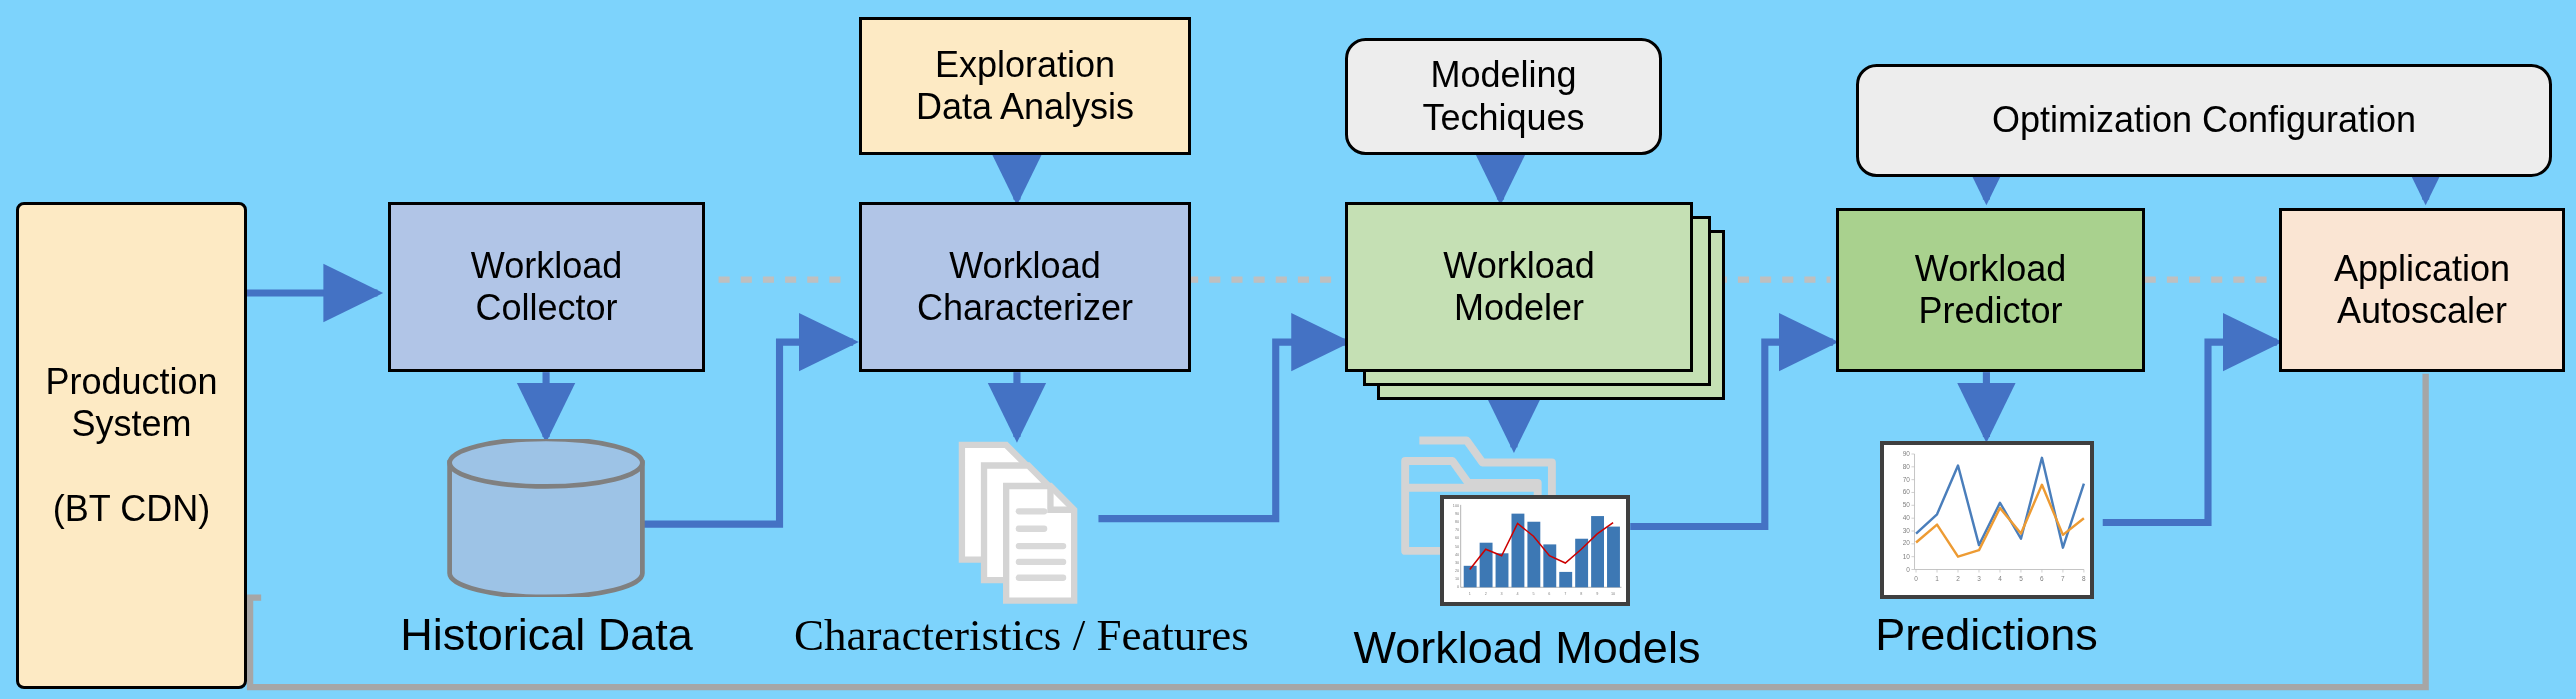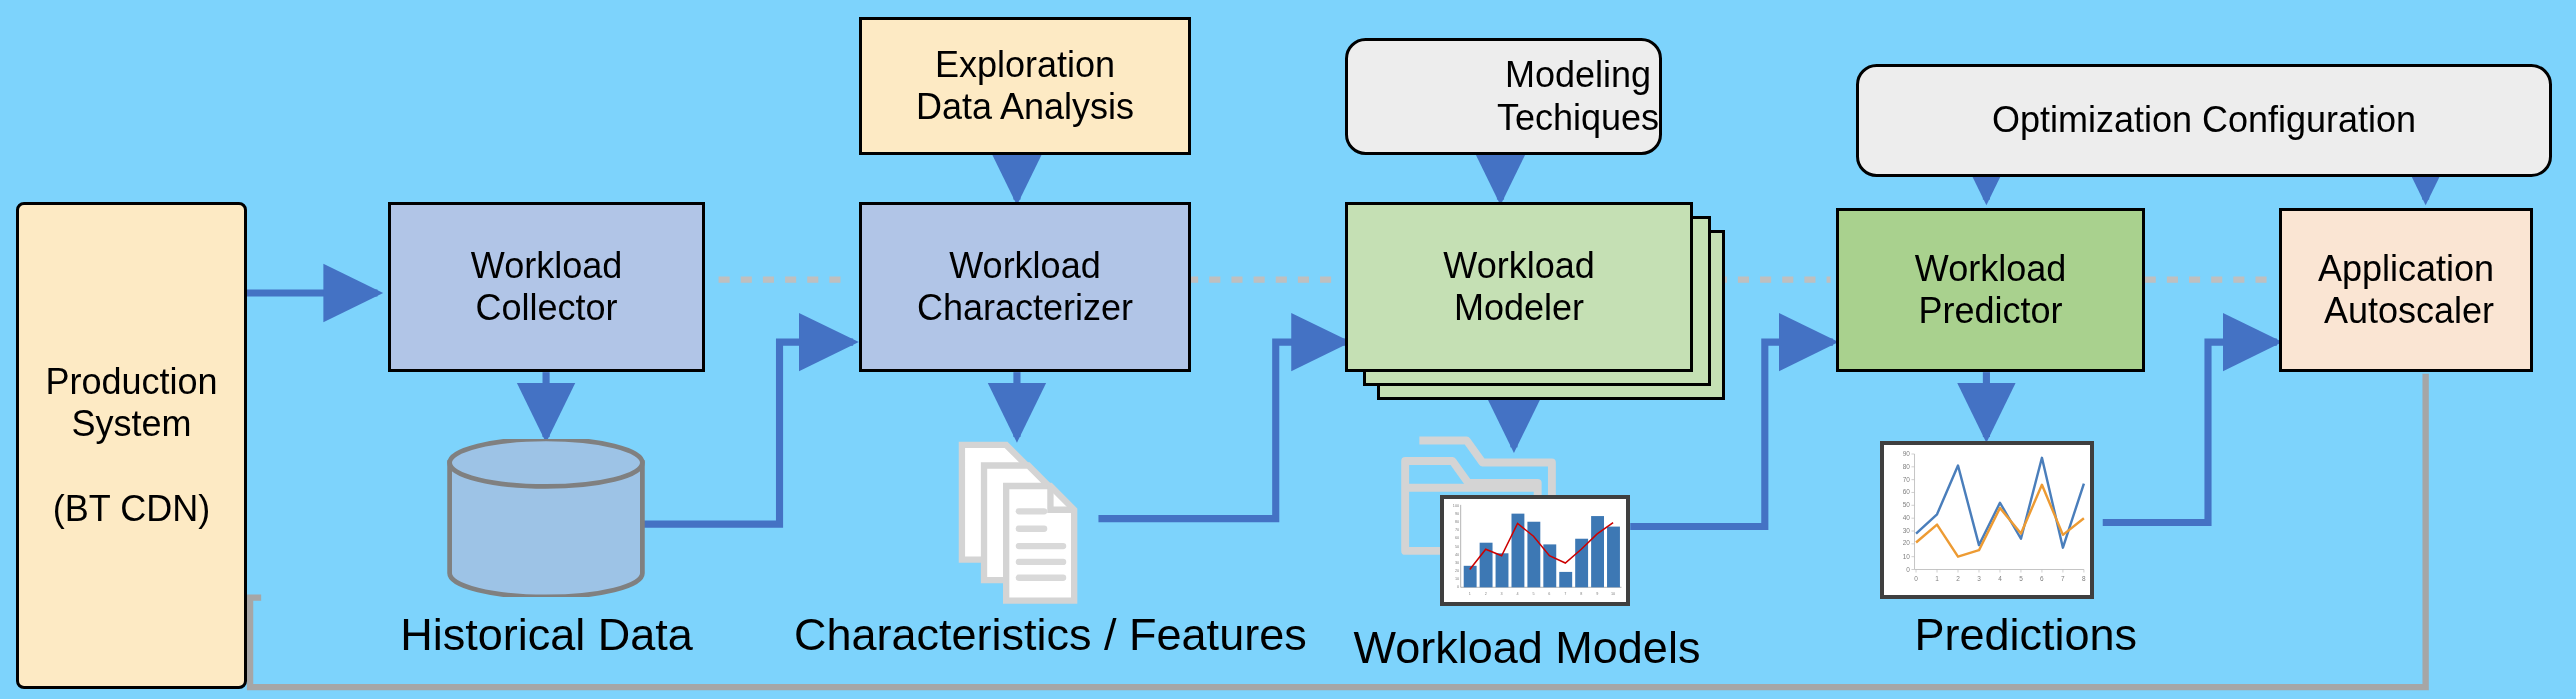--- a/index.html
+++ b/index.html
@@ -134,21 +134,21 @@
       <path d="M3065,472 L3065,868 L316,868 L316,755"></path>
       <path d="M330,755 L250,755" marker-end="url(#ah-gray)" stroke="#a6a6a6"></path>
     </g>
   </svg>
 
   <div class="node proc-box cream-fill" style="left:859px; top:17.4px; width:332px; height:138px;">
     <span>Exploration
 Data Analysis</span>
   </div>
 
-  <div class="node round-box gray-fill" style="left:1345px; top:38px; width:317px; height:117px;justify-content:flex-end;">
+  <div class="node round-box gray-fill" style="left:1345px; top:38px; width:317px; height:117px;">
     <span>Modeling
 Techiques</span>
   </div>
 
   <div class="node round-box gray-fill" style="left:1856px; top:40px; width:696px; height:113px;margin-top:24px;">
     <span>Optimization Configuration</span>
   </div>
 
   <div class="node proc-box cream-fill prodline" style="left:16px; top:202px; width:231px; height:487px;border-radius:8px;">
     <span>Production
@@ -172,21 +172,21 @@
   <div class="node proc-box green-light" style="left:1345px; top:202px; width:348px; height:170px;">
     <span>Workload
 Modeler</span>
   </div>
 
   <div class="node proc-box green-dark" style="left:1836px; top:208px; width:309px; height:164px;">
     <span>Workload
 Predictor</span>
   </div>
 
-  <div class="node proc-box peach-fill" style="left:2279px; top:208px; width:254px; height:164px;text-align:right;">
+  <div class="node proc-box peach-fill" style="left:2279px; top:208px; width:286px; height:164px;">
     <span>Application
 Autoscaler</span>
   </div>
 
   <div class="icon-wrap" style="left:443px; top:439px; width:206px; height:158px;">
     <svg width="206" height="158" viewBox="0 0 260 200">
       <path d="M8,30 L8,170 A122,30 0 0 0 252,170 L252,30 Z" fill="#9dc3e6" stroke="#808080" stroke-width="6"></path>
       <ellipse cx="130" cy="30" rx="122" ry="30" fill="#9dc3e6" stroke="#808080" stroke-width="6"></ellipse>
     </svg>
   </div>
@@ -202,21 +202,21 @@
       <path d="M122,62 L122,92 L152,92" fill="none" stroke="#d4d4d4" stroke-width="8"></path>
       <g stroke="#d9d9d9" stroke-width="8" stroke-linecap="round">
         <line x1="82" y1="94" x2="114" y2="94"></line>
         <line x1="82" y1="116" x2="114" y2="116"></line>
         <line x1="82" y1="138" x2="138" y2="138"></line>
         <line x1="82" y1="158" x2="138" y2="158"></line>
         <line x1="82" y1="178" x2="138" y2="178"></line>
       </g>
     </svg>
   </div>
-  <div class="caption" style="left:794px; top:609px; width:396px;">Characteristics / Features</div>
+  <div class="caption" style="left:794px; top:609px; width:396px;font-family:Liberation Serif, serif;">Characteristics / Features</div>
 
   <div class="icon-wrap" style="left:1397px; top:431px; width:182px; height:142px;">
     <svg width="182" height="142" viewBox="0 0 230 180">
       <g fill="none" stroke="#d4d4d4" stroke-width="10" stroke-linejoin="round">
         <path d="M28,12 L88,12 L108,40 L196,40 L196,118"></path>
         <path d="M10,38 L70,38 L90,66 L178,66 L178,152 L10,152 Z"></path>
         <path d="M10,72 L178,72"></path>
       </g>
     </svg>
   </div>
@@ -317,16 +317,16 @@
         <line x1="97" y1="166" x2="97" y2="170"></line>
           <line x1="124.5" y1="166" x2="124.5" y2="170"></line>
         <line x1="152" y1="166" x2="152" y2="170"></line>
           <line x1="179.5" y1="166" x2="179.5" y2="170"></line>
         <line x1="207" y1="166" x2="207" y2="170"></line>
           <line x1="234.5" y1="166" x2="234.5" y2="170"></line>
         <line x1="262" y1="166" x2="262" y2="170"></line>
       </g>
     </svg>
   </div>
-  <div class="caption" style="left:1836px; top:609px; width:301px;text-align:right;">Predictions</div>
+  <div class="caption" style="left:1836px; top:609px; width:301px;">Predictions</div>
 
 </div>
 
 
 </body></html>

